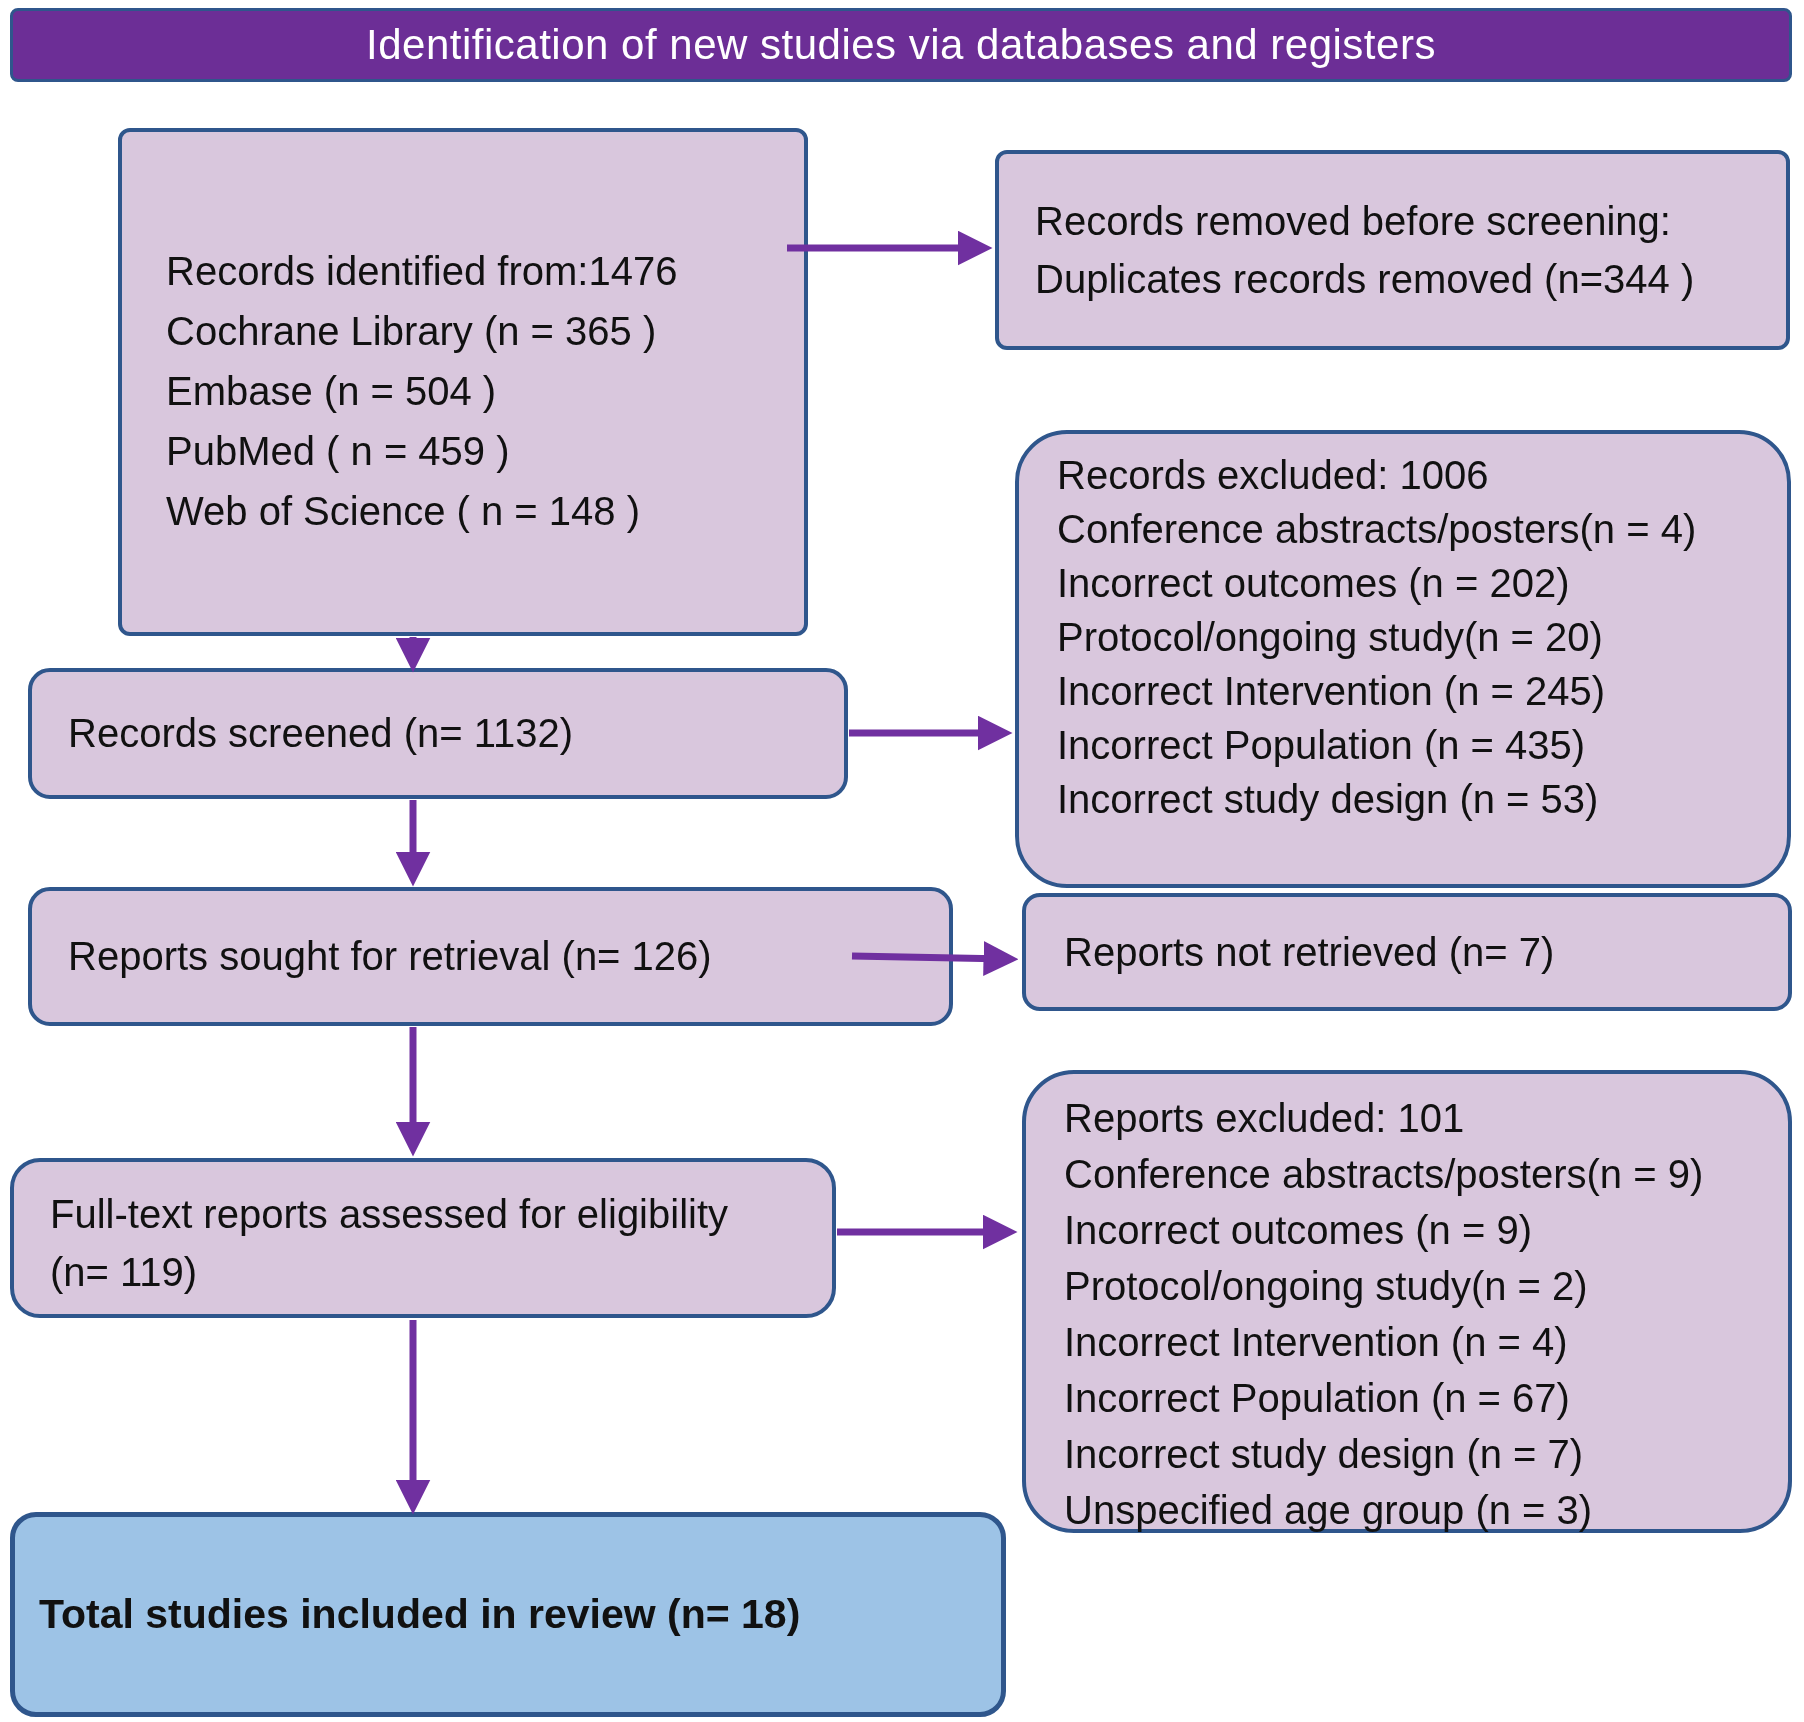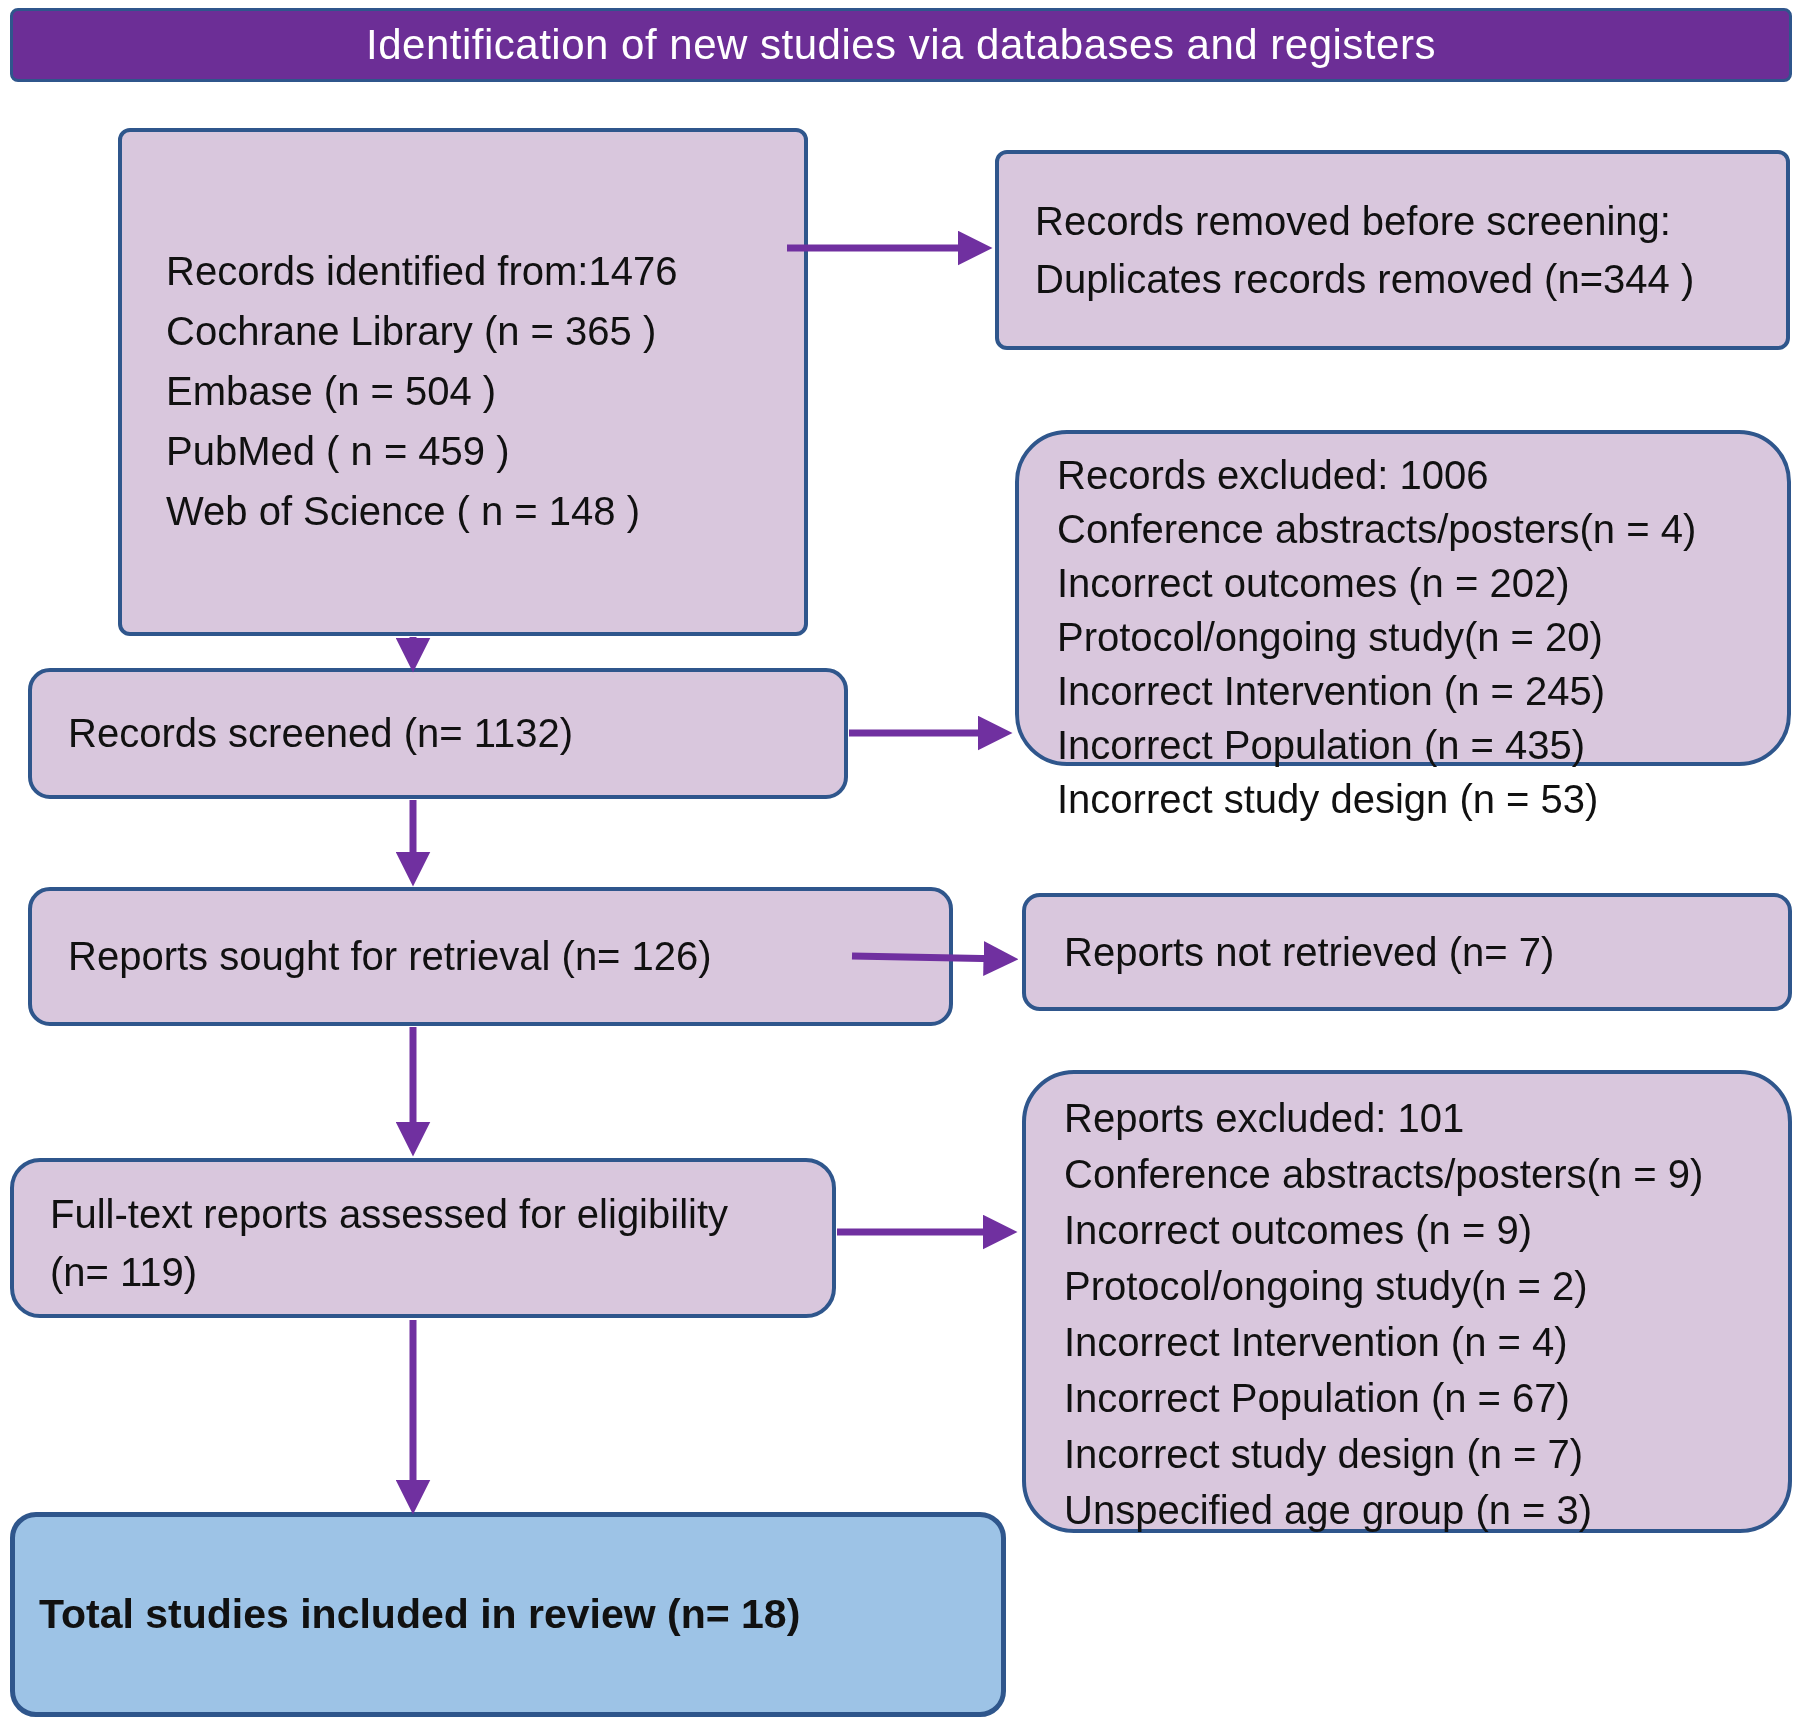--- a/index.html
+++ b/index.html
@@ -36,21 +36,21 @@
     box-sizing:border-box;
     display:flex;flex-direction:column;justify-content:center;
     font-size:40px;
     line-height:57px;
   }
   .fbox div{white-space:nowrap;}
 
   #box-identification{left:97px;top:128px;width:690px;height:508px;border-radius:12px;padding:30px 10px 13px 44px;line-height:60px;margin-left:21px;}
   #box-removed{left:995px;top:150px;width:795px;height:200px;border-radius:12px;padding:0 10px 0 36px;line-height:58px;}
   #box-screened{left:28px;top:668px;width:820px;height:131px;border-radius:22px;padding:0 26px 0 36px;}
-  #box-records-excluded{left:1015px;top:430px;width:776px;height:336px;border-radius:52px;padding:14px 10px 0 38px;line-height:54px;justify-content:flex-start;}
+  #box-records-excluded{left:1015px;top:430px;width:776px;height:458px;border-radius:52px;padding:14px 10px 0 38px;line-height:54px;justify-content:flex-start;}
   #box-sought{left:28px;top:887px;width:925px;height:139px;border-radius:22px;padding:0 10px 0 36px;}
   #box-not-retrieved{left:1022px;top:893px;width:770px;height:118px;border-radius:18px;padding:0 10px 0 38px;}
   #box-fulltext{left:10px;top:1158px;width:826px;height:160px;border-radius:30px;padding:10px 10px 0 36px;line-height:58px;}
   #box-reports-excluded{left:1022px;top:1070px;width:770px;height:463px;border-radius:52px;padding:16px 10px 0 38px;line-height:56px;justify-content:flex-start;}
   #box-included{
     left:10px;top:1512px;width:996px;height:205px;border-radius:26px;
     background:var(--included-fill);
     border-width:5px;
     padding:0 10px 0 24px;
     font-weight:bold;font-size:41px;

